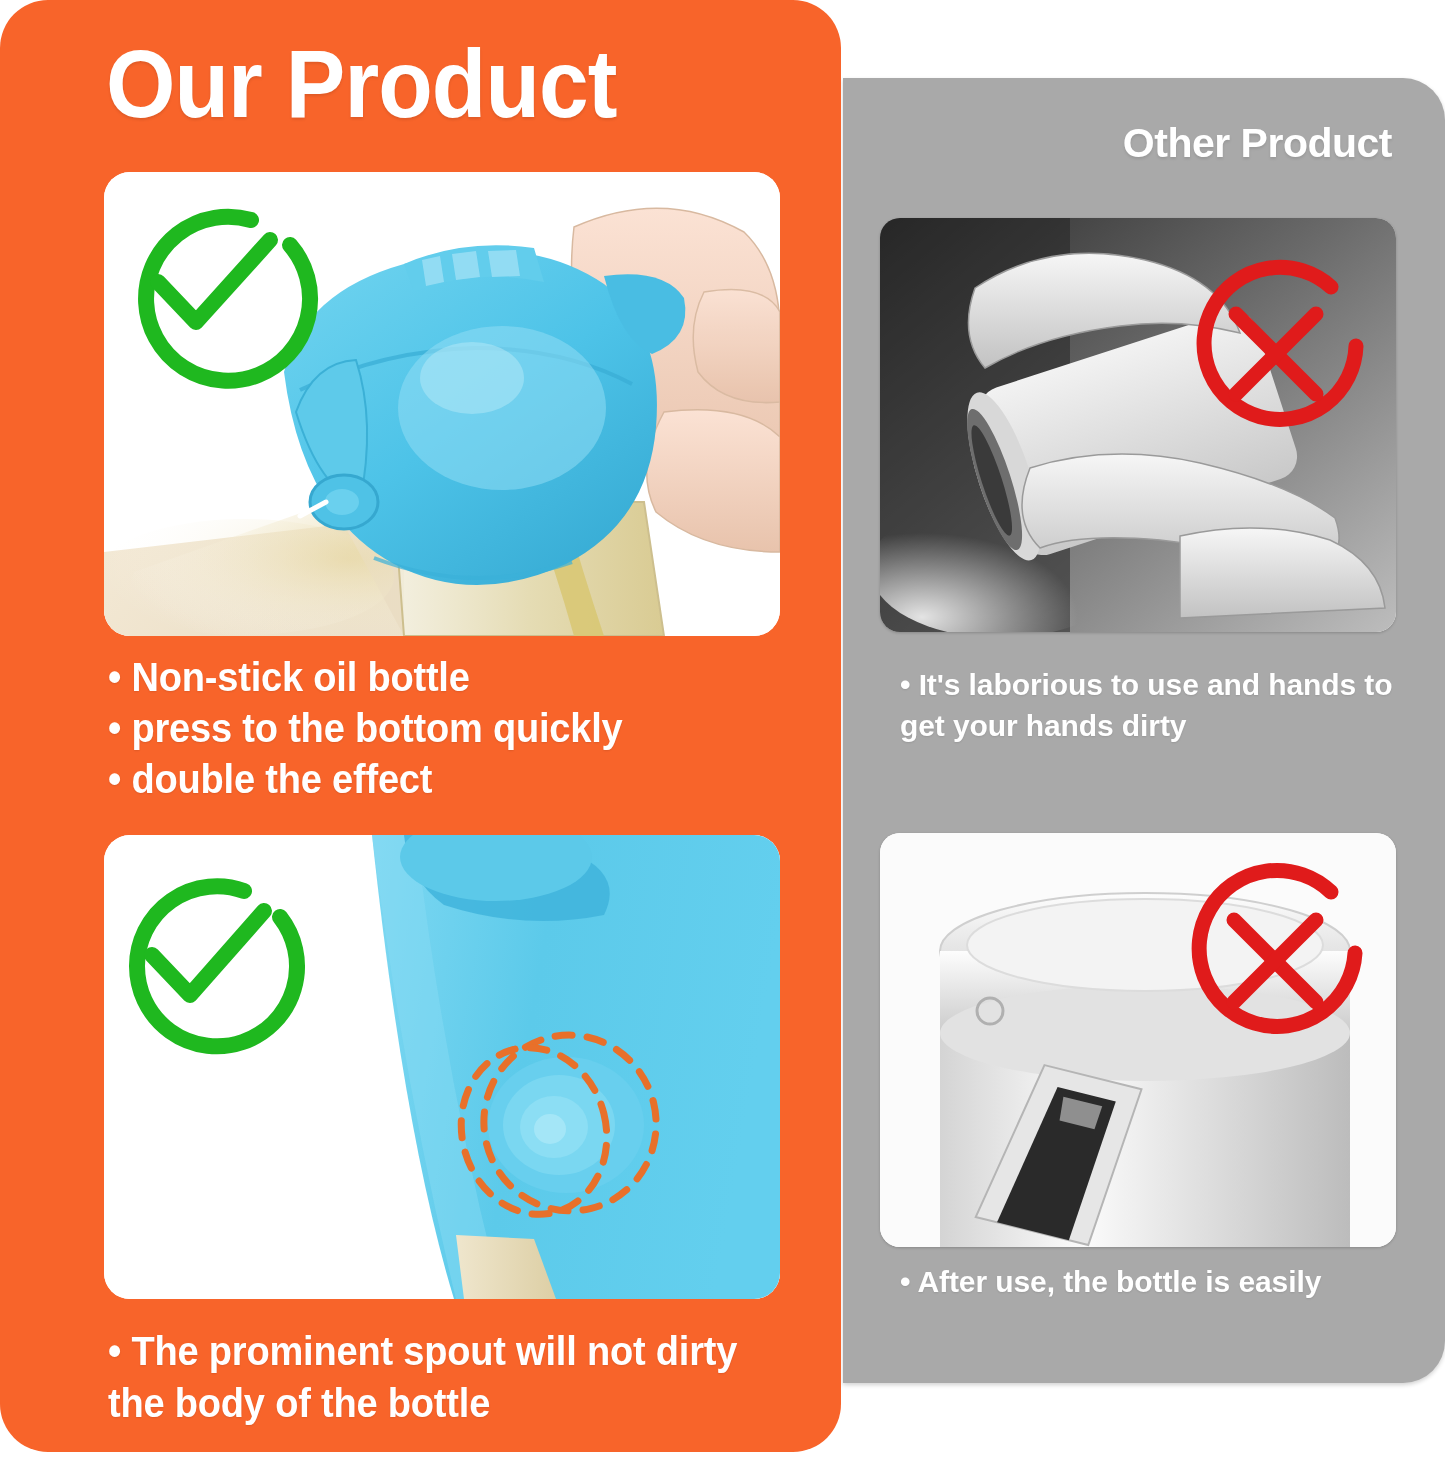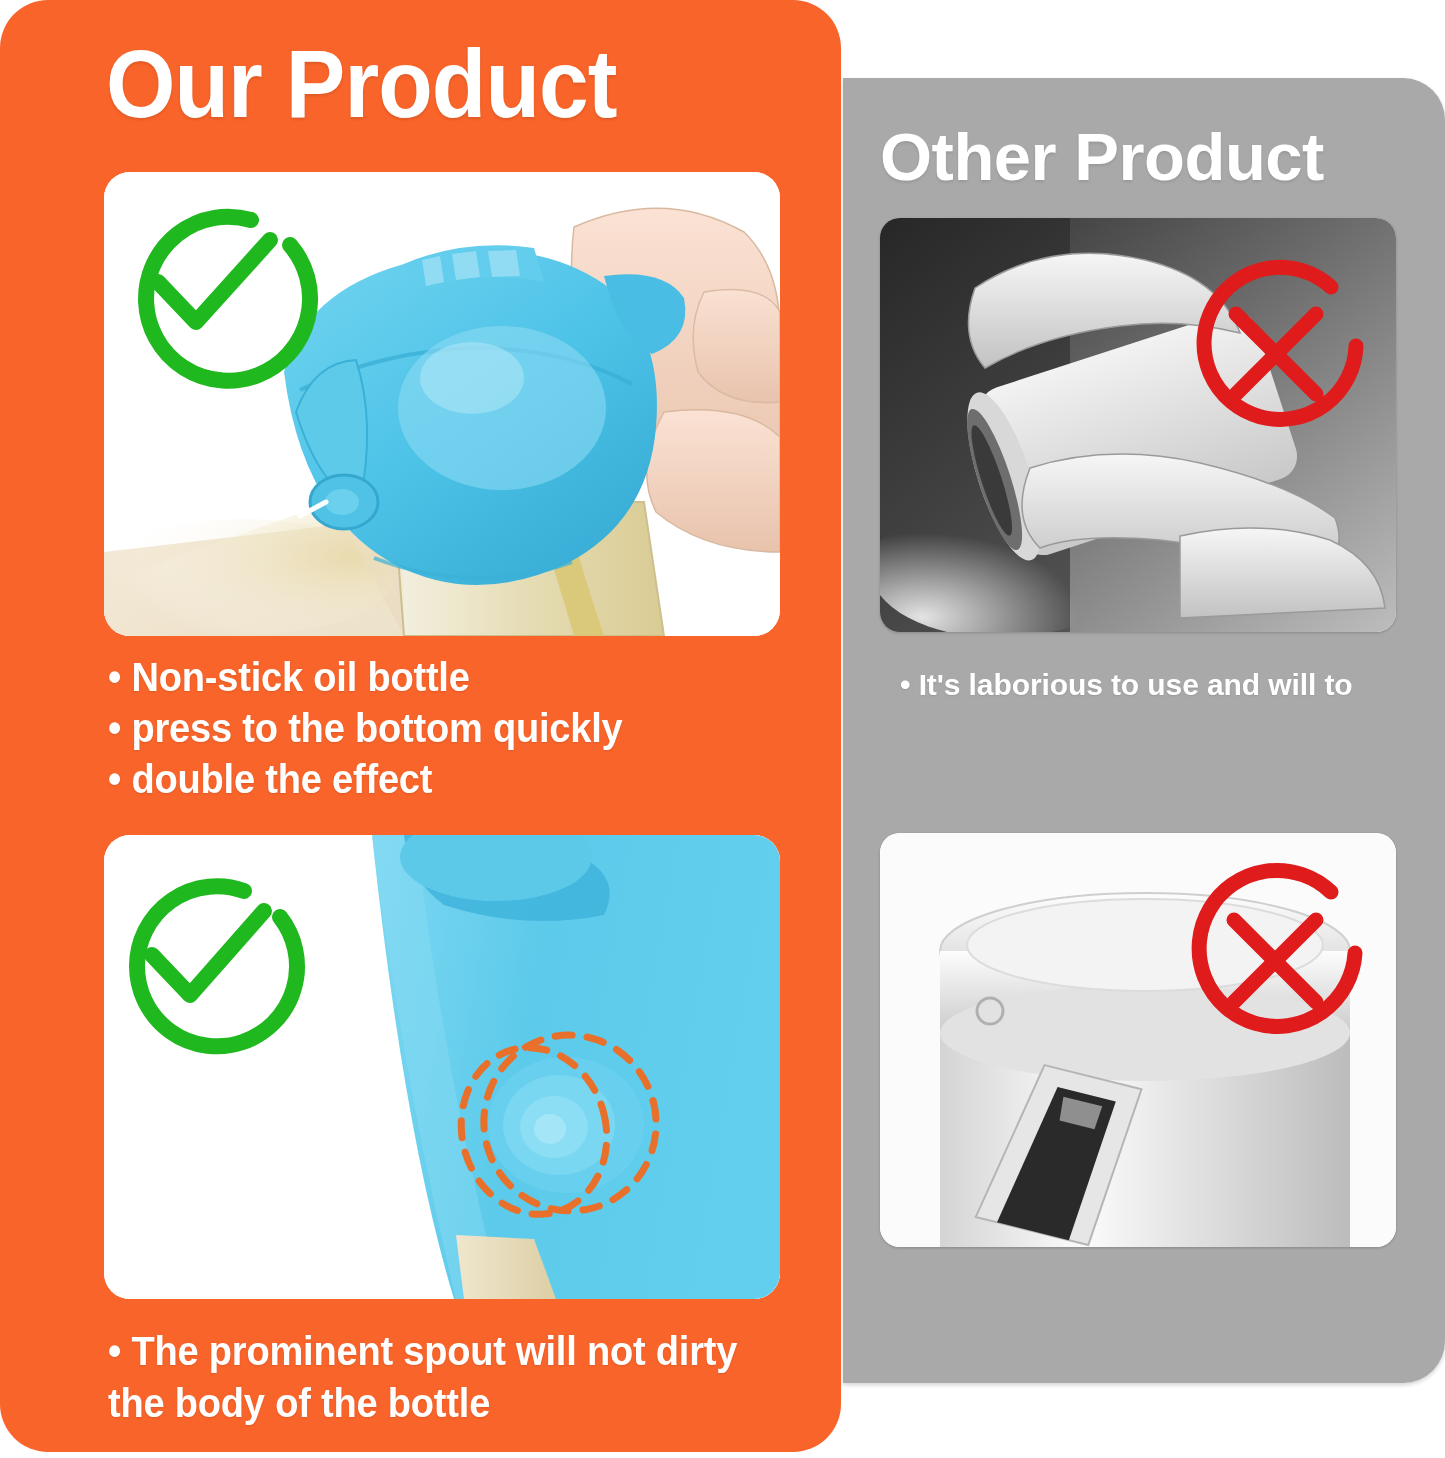--- a/index.html
+++ b/index.html
@@ -21,21 +21,21 @@
   .title-our{
     position:absolute;left:106px;top:34px;width:700px;
     color:#fff;font-size:96px;font-weight:700;line-height:1.05;
     letter-spacing:-1px;font-stretch:condensed;
     font-family:"Liberation Sans Narrow","Liberation Sans",sans-serif;
     transform:scaleX(.93);transform-origin:left center;
     text-shadow:0 2px 3px rgba(0,0,0,.10);
   }
   .title-other{
     position:absolute;left:880px;top:122px;width:512px;
-    text-align:left;color:#fff;font-size:67px;font-weight:700;
+    text-align:right;color:#fff;font-size:41px;font-weight:700;
     line-height:1.05;letter-spacing:-.5px;
     font-family:"Liberation Sans","DejaVu Sans",sans-serif;
     text-shadow:0 2px 3px rgba(0,0,0,.10);
   }
 
   
   .card{position:absolute;background:#fff;overflow:hidden;}
   .card-l1{left:104px;top:172px;width:676px;height:464px;border-radius:26px;}
   .card-l2{left:104px;top:835px;width:676px;height:464px;border-radius:26px;}
   .card-r1{left:880px;top:218px;width:516px;height:414px;border-radius:20px;
@@ -120,21 +120,22 @@
 
     <g stroke="#e01b1b" stroke-width="15" fill="none" stroke-linecap="round">
       <path d="M 451 69 A 76 76 0 1 0 476 128"></path>
       <path d="M 356 96 L 436 176"></path>
       <path d="M 436 96 L 356 176"></path>
     </g>
   </svg>
 </div>
 
 <div class="caption-right r1">
-  <div>• It's laborious to use and will to</div>
+  <div>• It's laborious to use and hands to</div>
+  <div>get your hands dirty</div>
 </div>
 
 <div class="card card-r2">
   <svg viewBox="0 0 516 414" preserveAspectRatio="none">
     <defs>
       <linearGradient id="g2body" x1="0" y1="0" x2="1" y2="0">
         <stop offset="0" stop-color="#d4d4d4"></stop>
           <stop offset="0.35" stop-color="#fbfbfb"></stop>
         <stop offset="1" stop-color="#bcbcbc"></stop>
       </linearGradient>
@@ -161,20 +162,21 @@
 
     <g stroke="#e01b1b" stroke-width="15" fill="none" stroke-linecap="round">
       <path d="M 451 59 A 78 78 0 1 0 475 120"></path>
       <path d="M 354 87 L 436 169"></path>
       <path d="M 436 87 L 354 169"></path>
     </g>
   </svg>
 </div>
 
 <div class="caption-right r2">
+  <div>• After use, the bottle is easily</div>
 </div>
 
 <div class="panel-left"></div>
 
 <div class="title-our">Our Product</div>
 
 <div class="card card-l1">
   <svg viewBox="0 0 676 464" preserveAspectRatio="none">
     <defs>
       <linearGradient id="bcap" x1="0.1" y1="0" x2="0.9" y2="1">

